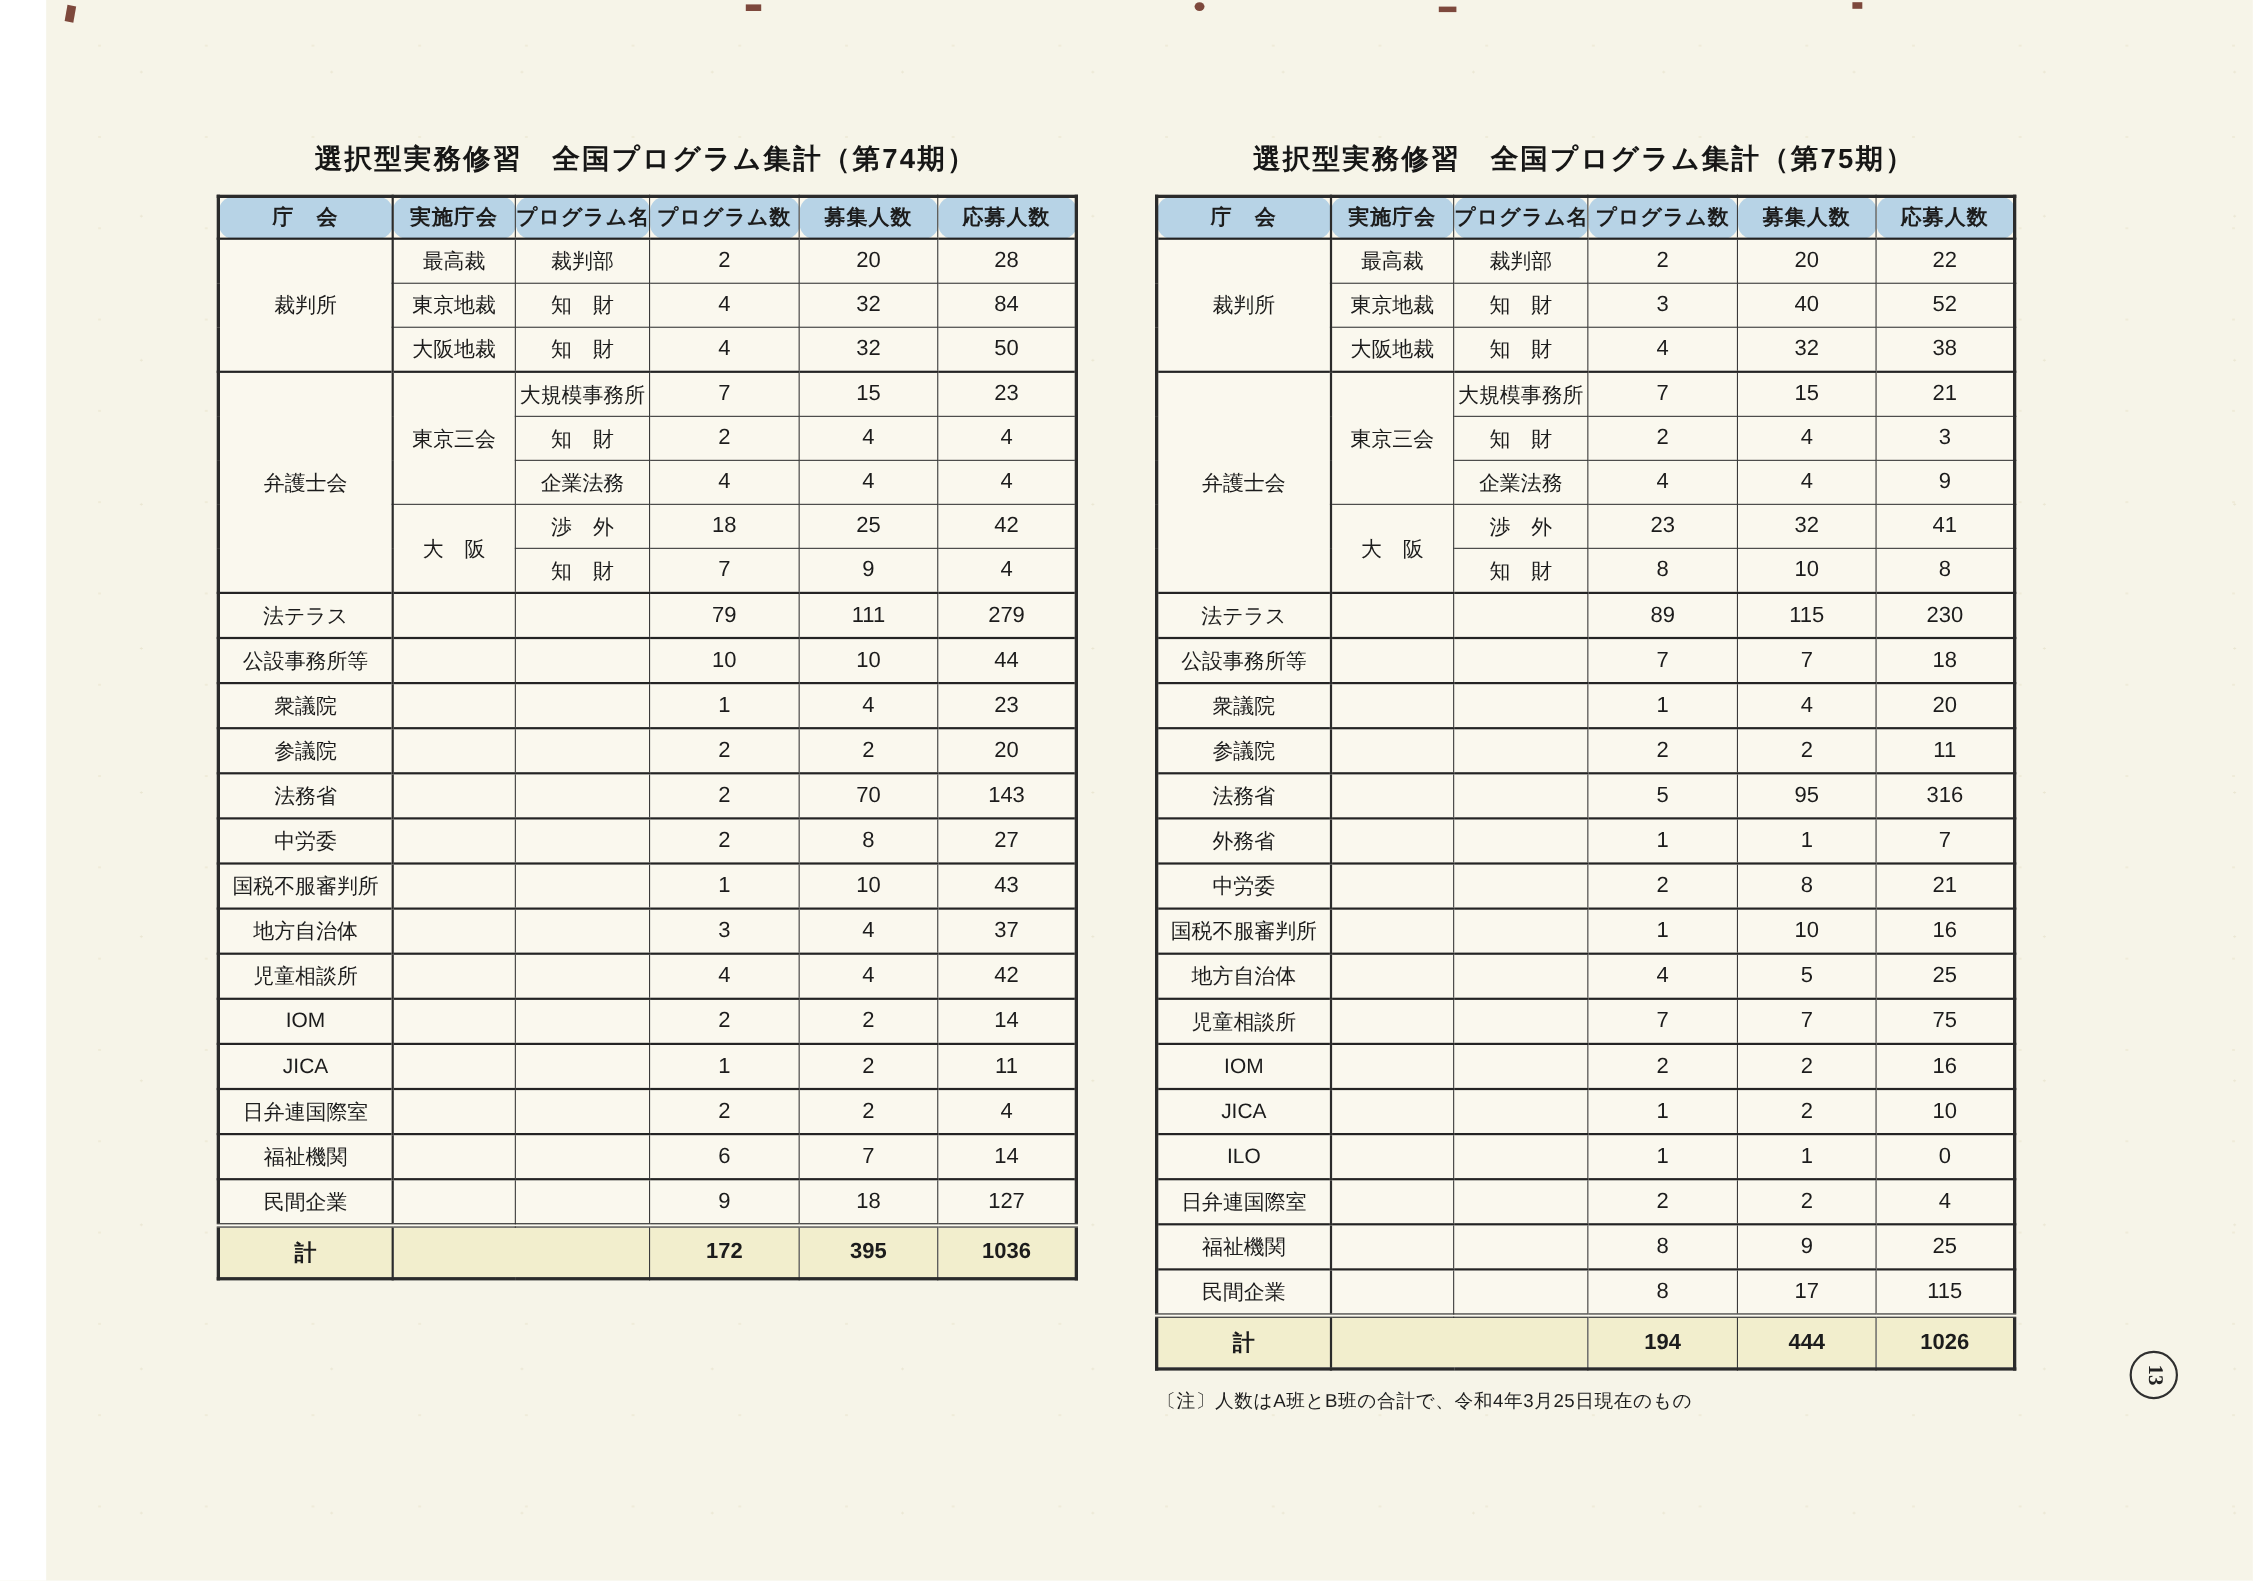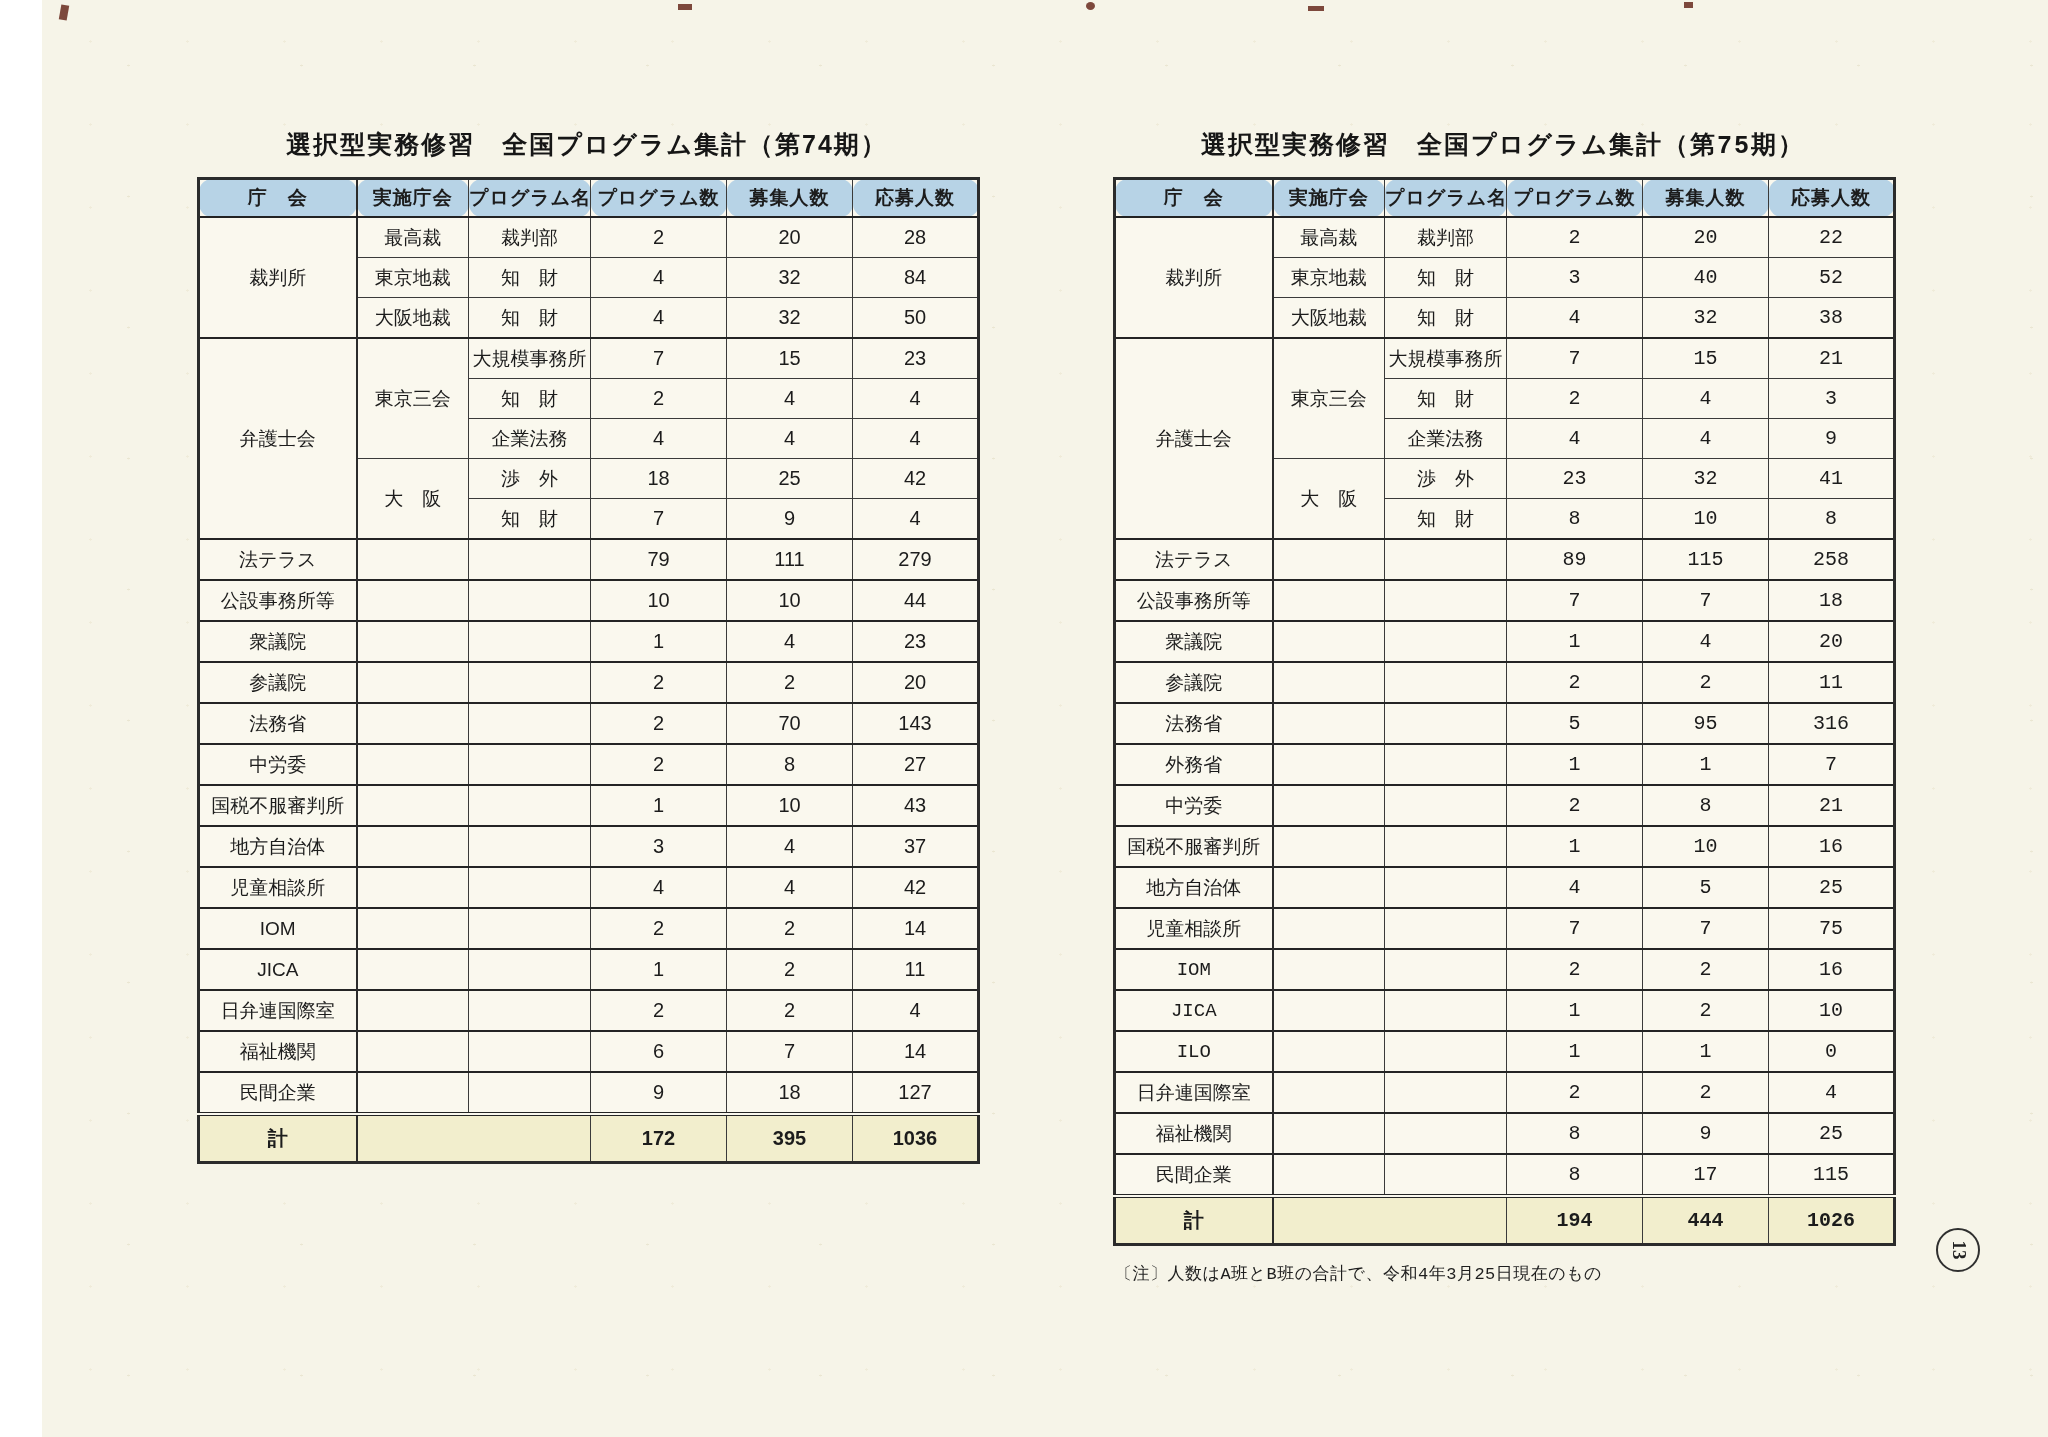--- a/index.html
+++ b/index.html
@@ -11,21 +11,21 @@
       radial-gradient(#eae6d2 1px, transparent 1.5px),
       radial-gradient(#efebd9 1px, transparent 1.5px);
     background-size:173px 131px, 97px 83px;
     font-family:"Liberation Sans", sans-serif;
     color:#1c1c1c;
     overflow:hidden;
     margin-left:42px;
   }
   .block{position:absolute;width:780px;}
   .block-left{left:155px;top:128px;}
-  .block-right{left:1071px;top:128px;font-family:Liberation Mono, monospace;}
+  .block-right{left:1008px;top:128px;}
   .title{
     margin:0 0 16px 0;
     text-align:center;
     font-size:25px;
     font-weight:700;
     letter-spacing:2px;
     color:#161616;
   }
   table{
     border-collapse:collapse;
@@ -380,21 +380,21 @@
             <td class="num">8</td>
             <td class="num">10</td>
             <td class="num">8</td>
           </tr>
           <tr class="group-top">
             <td class="col0">法テラス</td>
             <td class=""></td>
             <td class=""></td>
             <td class="num">89</td>
             <td class="num">115</td>
-            <td class="num">258</td>
+            <td class="num">230</td>
           </tr>
           <tr class="group-top">
             <td class="col0">公設事務所等</td>
             <td class=""></td>
             <td class=""></td>
             <td class="num">7</td>
             <td class="num">7</td>
             <td class="num">18</td>
           </tr>
           <tr class="group-top">

